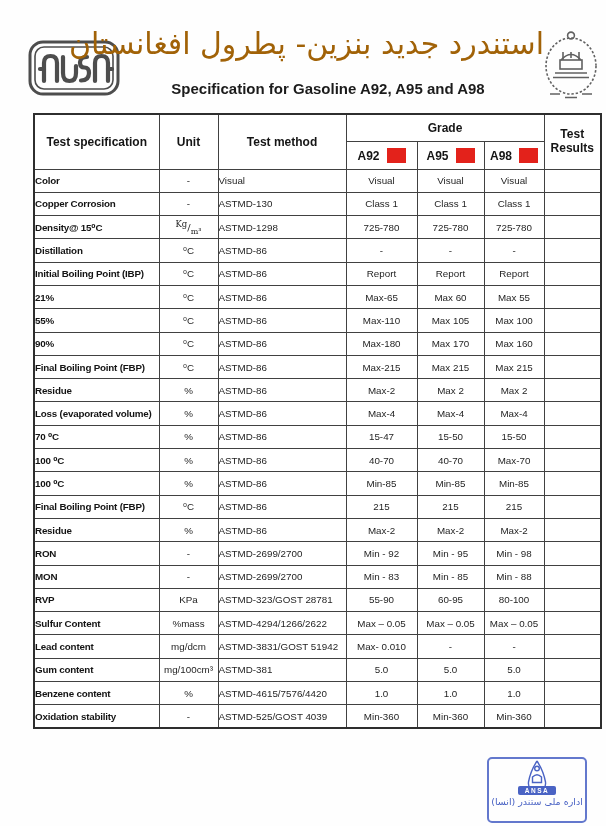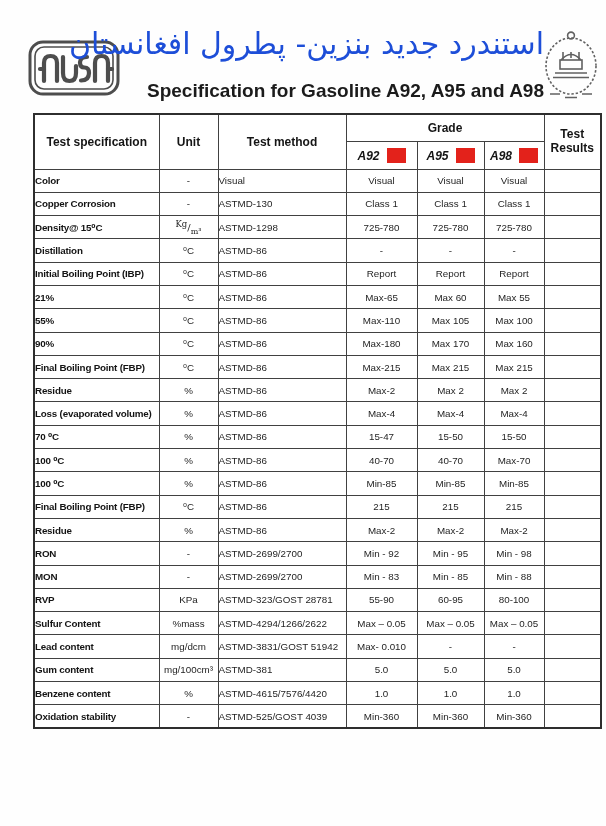--- a/index.html
+++ b/index.html
@@ -10,46 +10,46 @@
   }
   .page{position:absolute;inset:0;background:#fefefe;}
 
   
   .ansa-logo{position:absolute;left:27px;top:36px;}
   .emblem{position:absolute;left:541px;top:28px;}
   .title-fa{
     position:absolute;left:112px;top:26px;width:432px;height:50px;
     text-align:center;direction:rtl;
     font-family:"DejaVu Sans",sans-serif;
-    font-size:30px;color:#1d4ed8;white-space:nowrap;
+    font-size:30px;color:#a16207;white-space:nowrap;
   }
   .subtitle{
     position:absolute;left:112px;top:80px;width:432px;
-    text-align:right;font-size:19px;font-weight:bold;color:#1b1b1b;
+    text-align:center;font-size:15px;font-weight:bold;color:#1b1b1b;
   }
 
   
   table.spec{
     position:absolute;left:33px;top:113px;width:567px;
     border-collapse:collapse;table-layout:fixed;
     border:2.2px solid #2e2e2e;
   }
   table.spec th,table.spec td{
     border:1.5px solid #414141;background:#fff;
     vertical-align:middle;padding:0;overflow:hidden;
   }
   thead th{font-weight:bold;font-size:12px;color:#151515;}
   thead tr.h1{height:27px;}
   thead tr.h2{height:28px;}
   th.results-h{font-size:12px;line-height:1.15;}
   .redbox{
     display:inline-block;width:19px;height:15px;margin-left:7px;
     vertical-align:-3px;background:#e3221b;
   }
-  .grade-lbl{font-size:12px;font-weight:bold;font-style:italic;}
+  .grade-lbl{font-size:12px;font-weight:bold;}
 
   tbody tr{height:23.3px;}
   td.spec{
     text-align:left;padding-left:6px;font-weight:bold;
     font-size:9.8px;letter-spacing:-0.2px;white-space:nowrap;color:#141414;
   }
   td.unit{text-align:center;font-size:9.8px;}
   td.method{text-align:left;padding-left:8px;font-size:9.8px;white-space:nowrap;}
   td.val{text-align:center;font-size:9.8px;}
   td.result{}
@@ -353,14 +353,25 @@
           <td class="unit">-</td>
           <td class="method">ASTMD-525/GOST 4039</td>
           <td class="val">Min-360</td>
           <td class="val">Min-360</td>
           <td class="val">Min-360</td>
           <td class="result"></td>
         </tr>
       </tbody>
   </table>
 
+  <div class="stamp">
+    <svg width="40" height="36" viewBox="0 0 40 36">
+      <g fill="none" stroke="#4a63c4" stroke-width="1.4">
+        <path d="M20,2 Q13.5,12 11.5,23 Q10.5,31 20,31 Q29.5,31 28.5,23 Q26.5,12 20,2"></path>
+        <circle cx="20" cy="9.5" r="2.3"></circle>
+        <path d="M15.5,18 q4.5,-4.5 9,0 v5.5 h-9 z"></path>
+      </g>
+    </svg>
+    <div class="stamp-banner">ANSA</div>
+    <div class="stamp-text">اداره ملی ستندر (انسا)</div>
+  </div>
 
 </div>
 
 </body></html>

